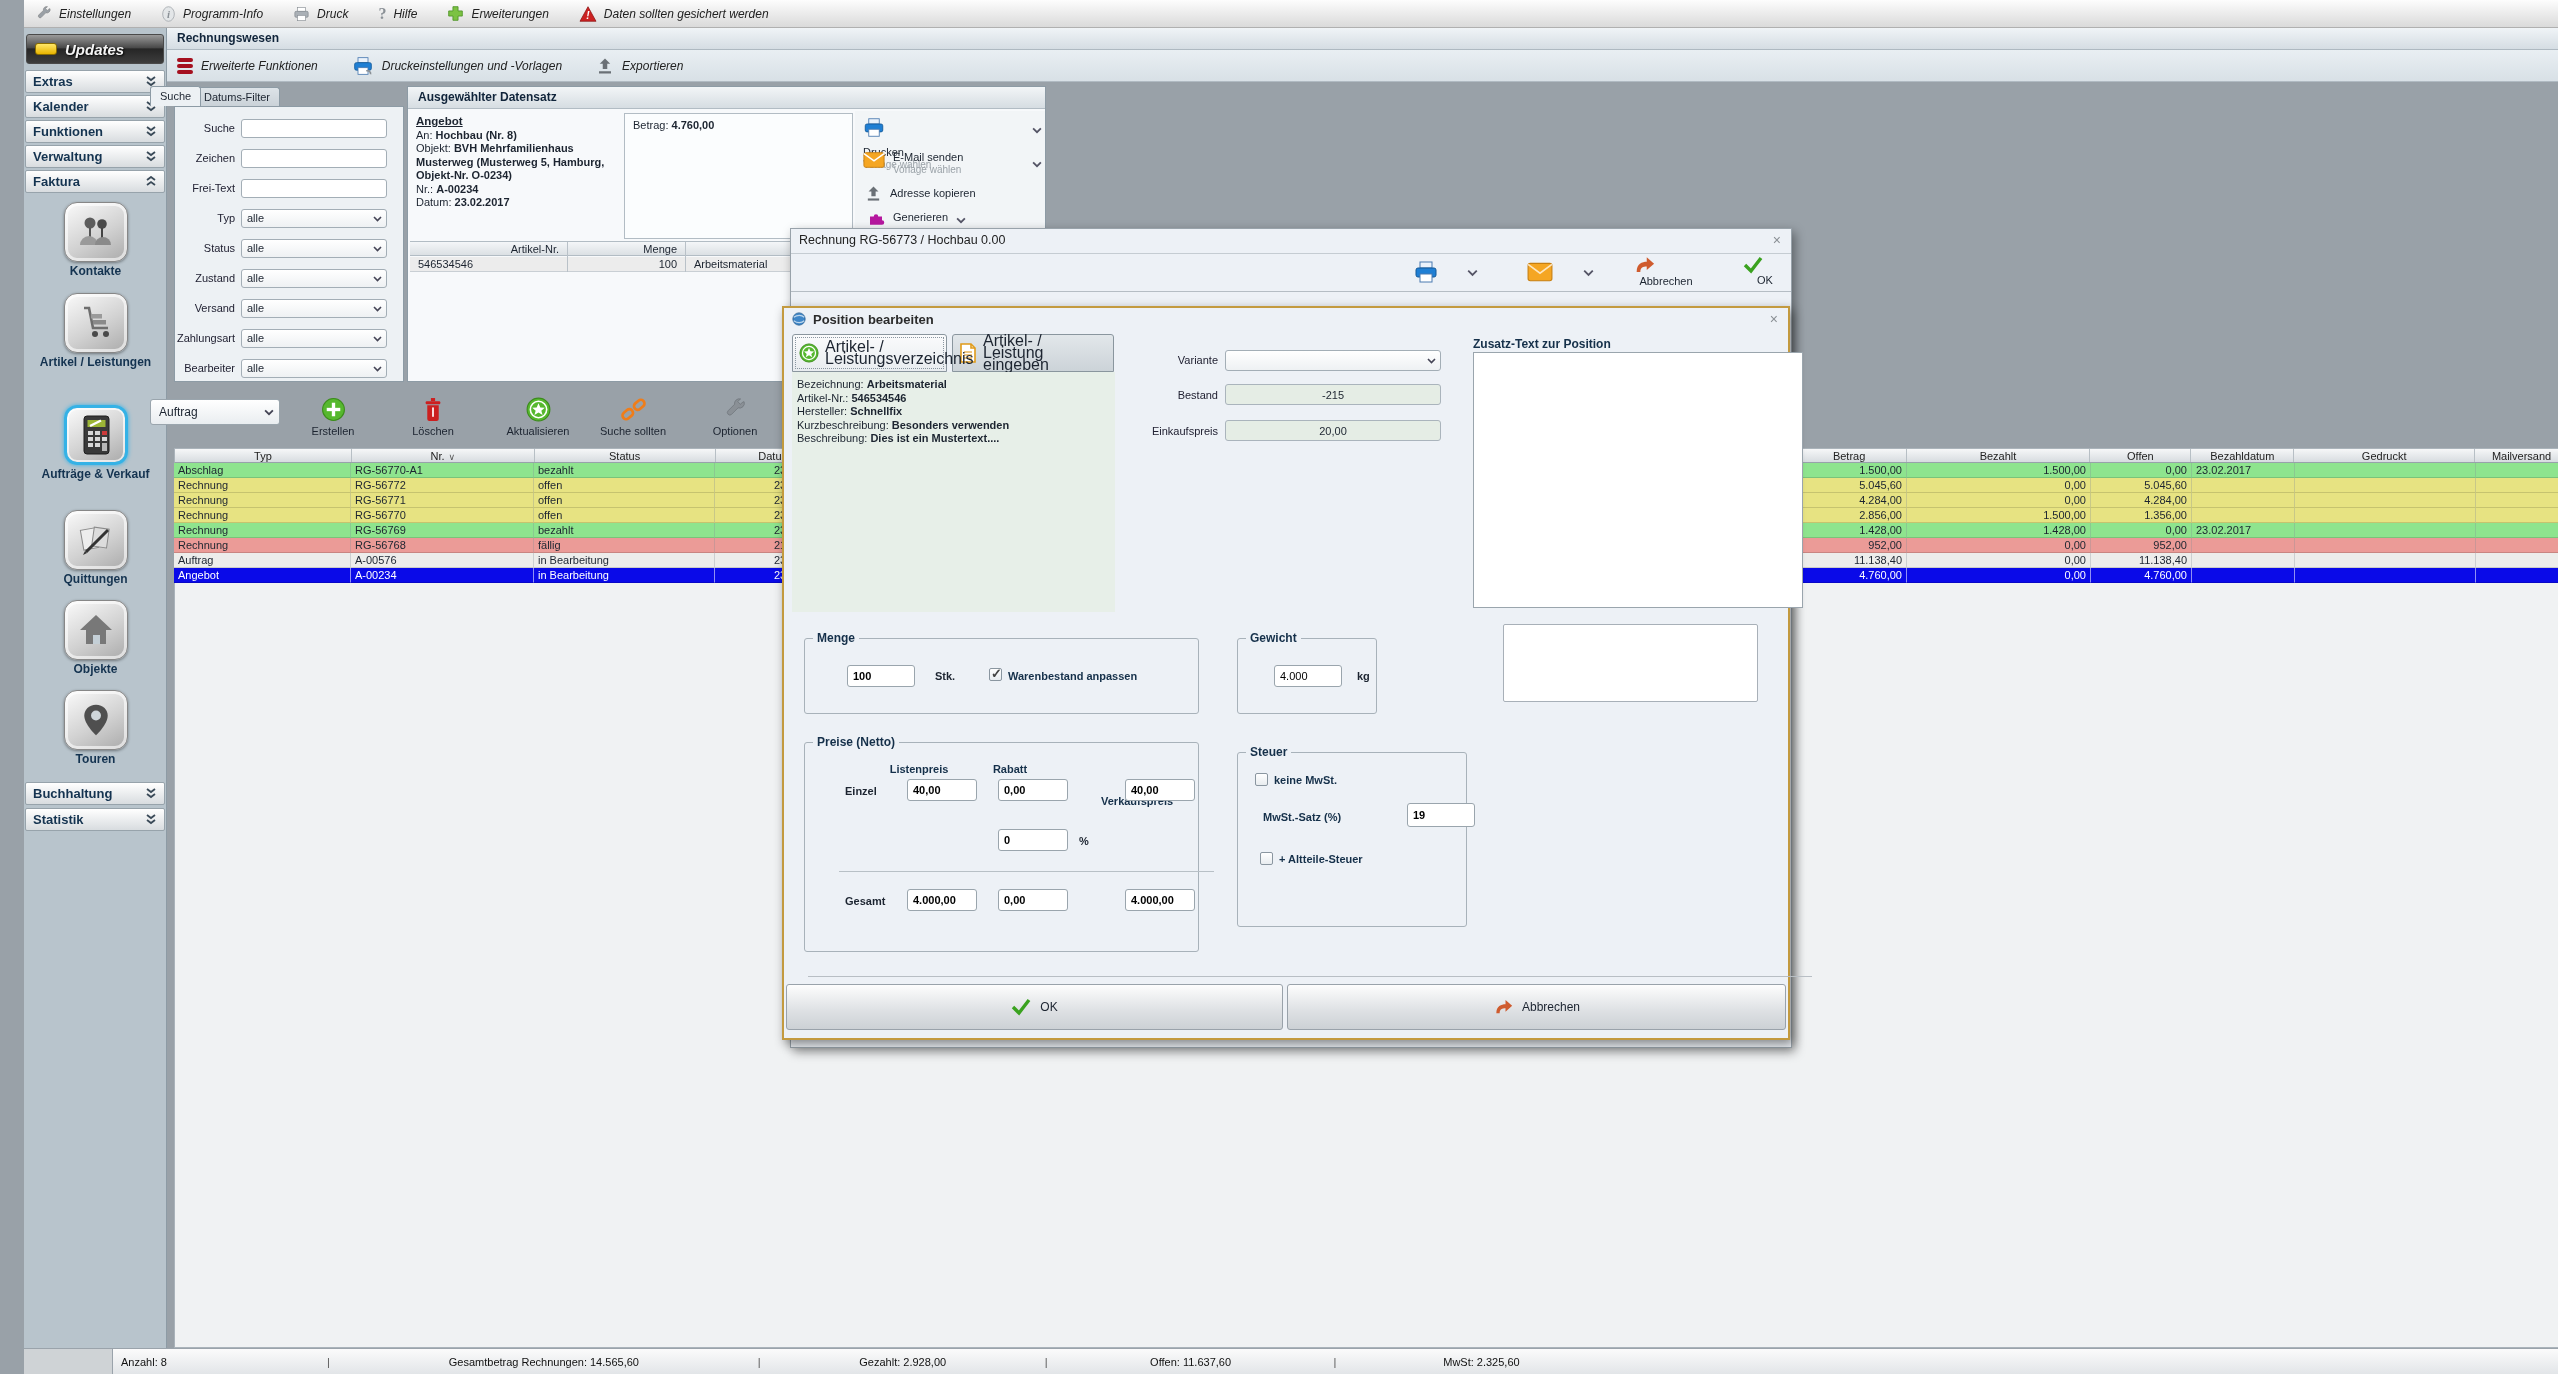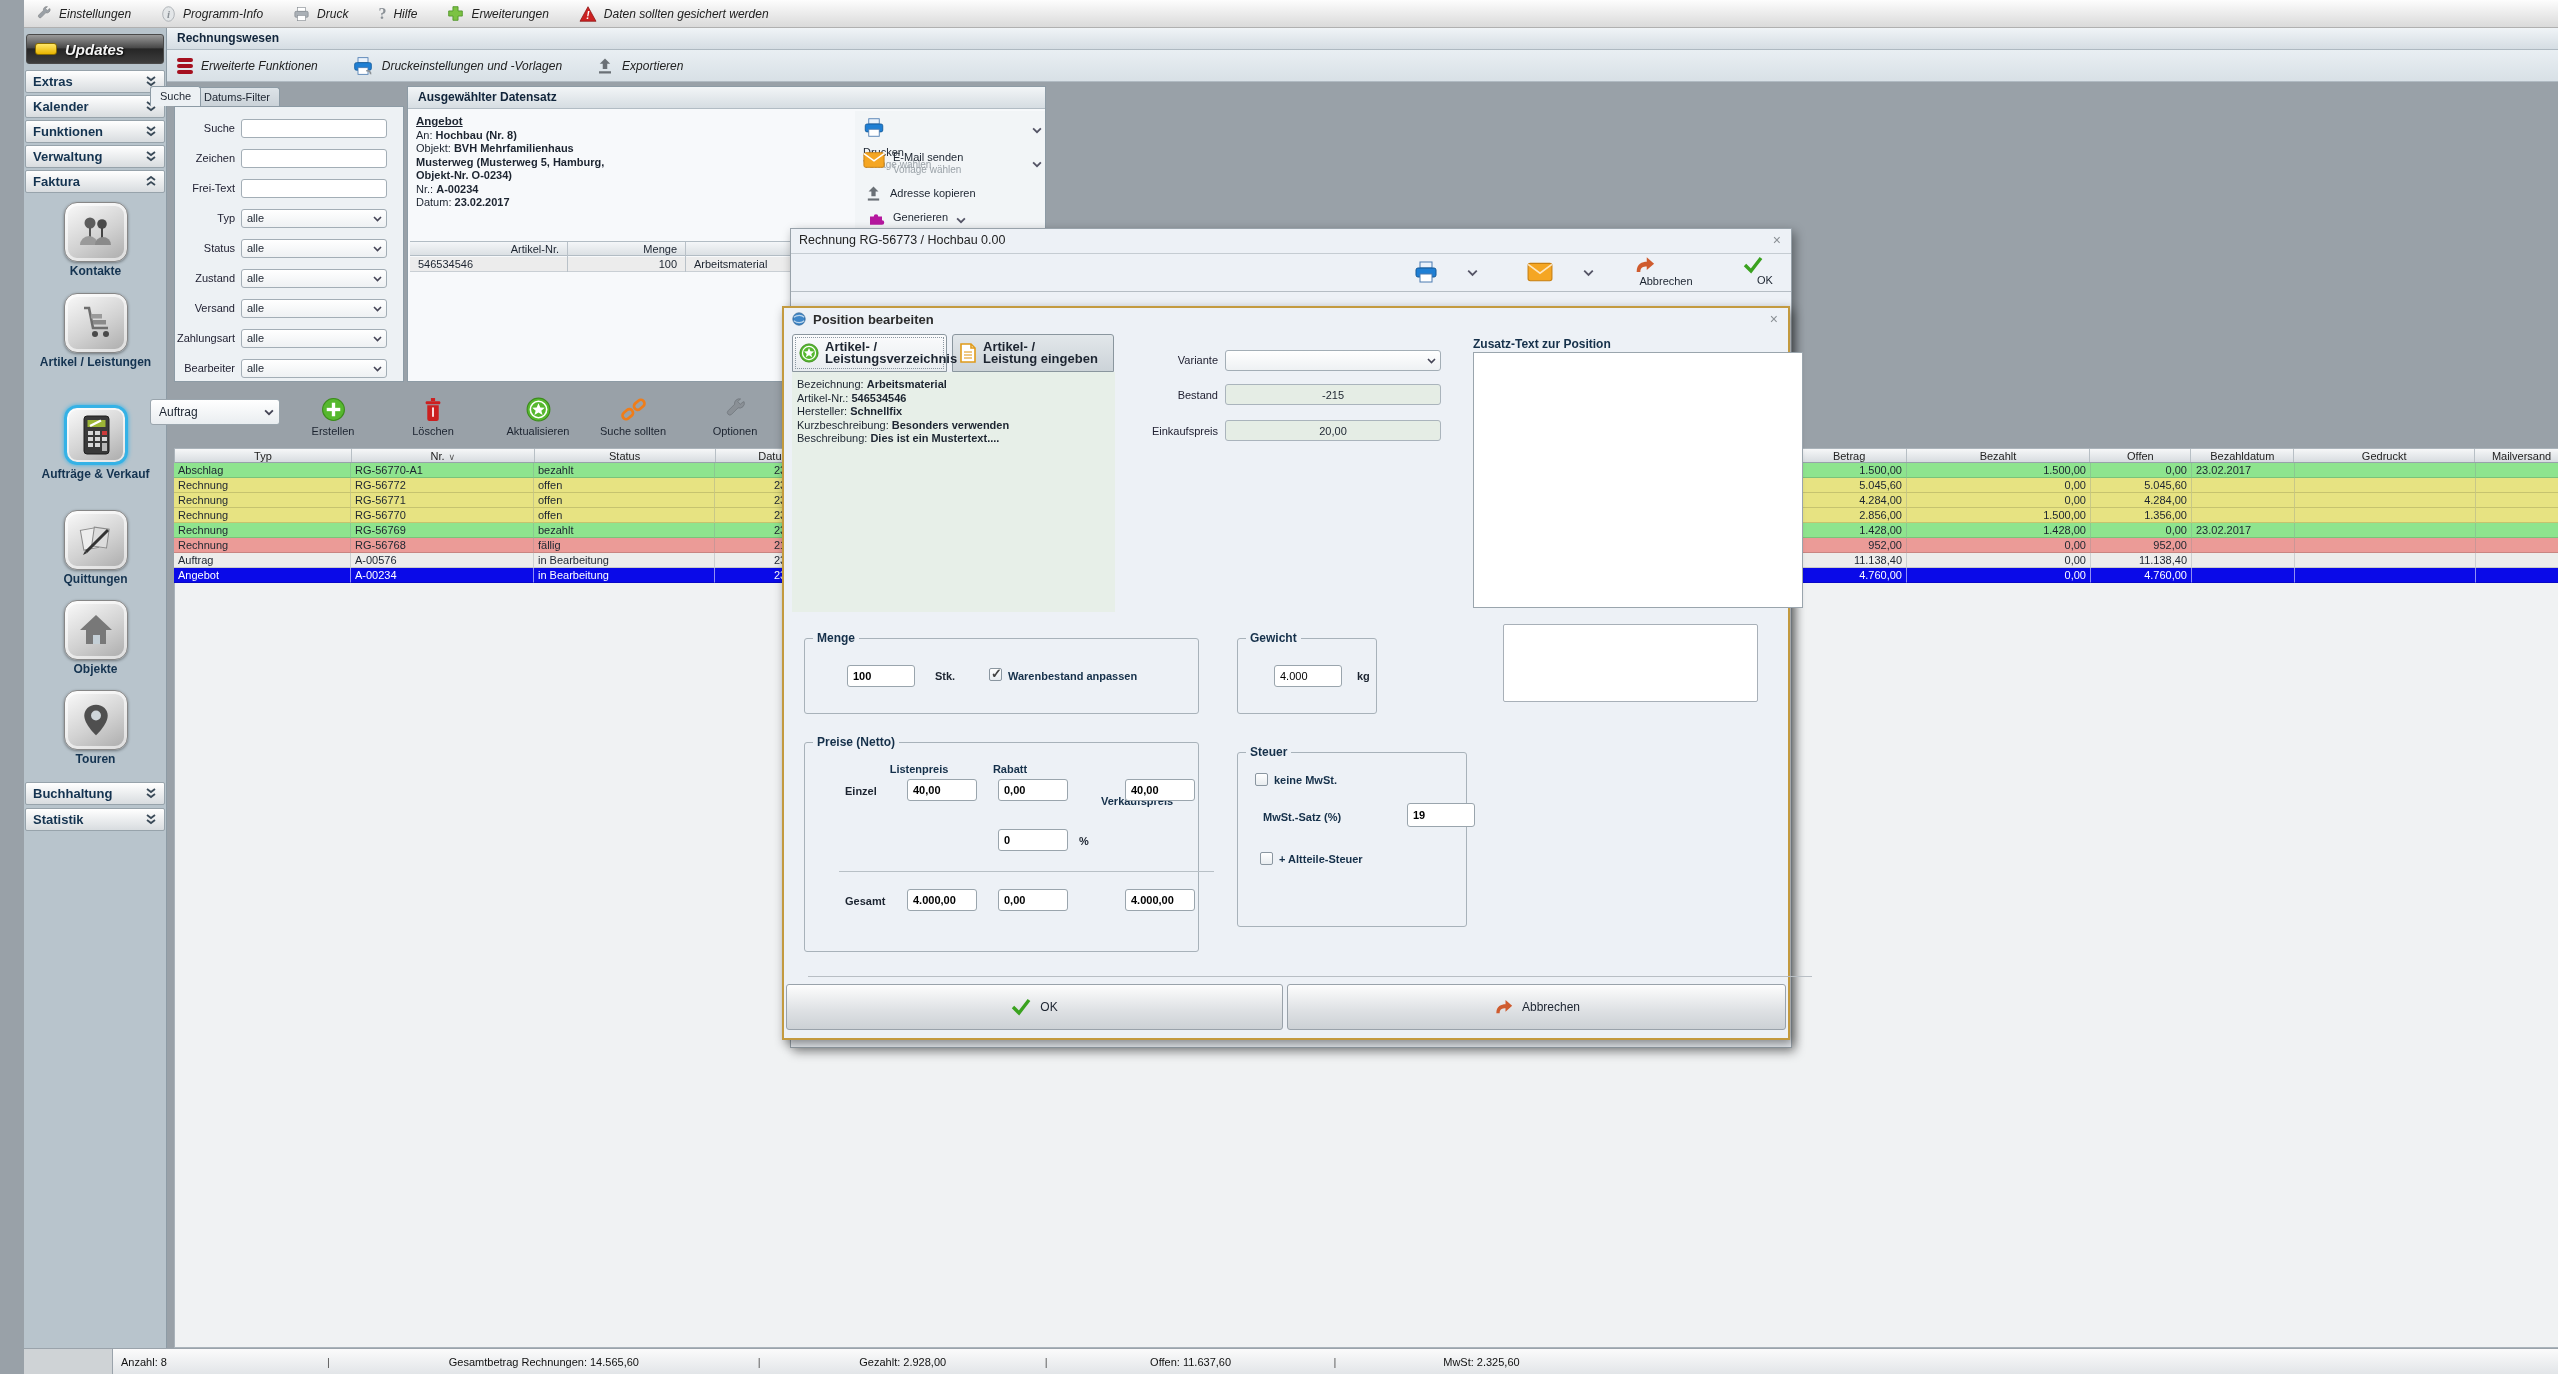--- a/index.html
+++ b/index.html
@@ -109,21 +109,21 @@
 
   
   .dlg{position:absolute;background:#edf1f6;border:1px solid #98a2aa;box-shadow:3px 4px 10px rgba(0,0,0,.4);}
   .dlg-title{display:flex;align-items:center;gap:7px;height:22px;padding-left:8px;font-weight:bold;font-size:13px;}
   .close-x{position:absolute;top:3px;right:10px;color:#8a8f94;font-size:14px;cursor:pointer;}
   .close-x::after{content:"×";}
   .pos-dlg{left:782px;top:306px;width:1008px;height:734px;background:#edf1f6;border:2px solid #c39a3f;
       box-shadow:3px 4px 10px rgba(0,0,0,.45);position:absolute;z-index:50;}
   .ptab{position:absolute;top:26px;height:38px;border:1px solid #8a969e;border-radius:3px 3px 0 0;
       display:flex;align-items:center;gap:6px;padding:0 6px;cursor:pointer;}
-  .ptab .t2{font-size:13px;line-height:12px;color:#1c2430;font-weight:bold;}
+  .ptab .t2{font-size:16px;line-height:12px;color:#1c2430;}
   .ptab.active{background:linear-gradient(#fafbfc,#e8ecef);outline:1px dotted #8a96a0;outline-offset:-4px;z-index:2;}
   .ptab.inactive{background:linear-gradient(#e2e7ea,#ccd3d8);}
   .article-pane{position:absolute;left:8px;top:64px;width:323px;height:240px;background:#e7efe8;
       padding:6px 5px;line-height:13.5px;font-size:11px;}
   .rlabel{position:absolute;text-align:right;font-size:11px;color:#223;}
   .flat-field{position:absolute;height:21px;border:1px solid #aab4bc;border-radius:3px;background:#e5ede5;
       text-align:center;line-height:20px;font-size:11px;}
   .w-input{border:1px solid #9aa5ad;border-radius:3px;background:#fff;font-family:"Liberation Sans",sans-serif;
       font-size:11px;font-weight:bold;padding:0 5px;}
   .fset{position:absolute;border:1px solid #a8b2ba;border-radius:3px;}
@@ -452,20 +452,24 @@
 
   <div class="abs sel-panel">
     <div class="sel-head">Ausgewählter Datensatz</div>
     <div class="detail">
       <div class="doc-type">Angebot</div>
       <div><span>An:</span> <b>Hochbau (Nr. 8)</b></div>
       <div><span>Objekt:</span> <b>BVH Mehrfamilienhaus Musterweg (Musterweg 5, Hamburg, Objekt-Nr. O-0234)</b></div>
       <div><span>Nr.:</span> <b>A-00234</b></div>
       <div><span>Datum:</span> <b>23.02.2017</b></div>
     </div>
+    <div class="betrag-box">
+      <span>Betrag:</span>
+      <b>4.760,00</b>
+    </div>
     <div class="act-area">
       <div class="act-row" style="left:8px;top:6px;flex-direction:column;">
         <span>
             <svg width="22" height="21" viewBox="0 0 24 24">
               <rect x="6" y="2" width="12" height="6" fill="#eaf2fb" stroke="#4a7ab0"></rect>
               <rect x="2" y="8" width="20" height="9" rx="2" fill="#1f7fd4" stroke="#155a99"></rect>
               <rect x="6" y="14" width="12" height="8" fill="#fff" stroke="#4a7ab0"></rect>
             </svg>
           </span>
         <span><span>Drucken</span><div class="act-sub">Vorlage wählen</div></span>

